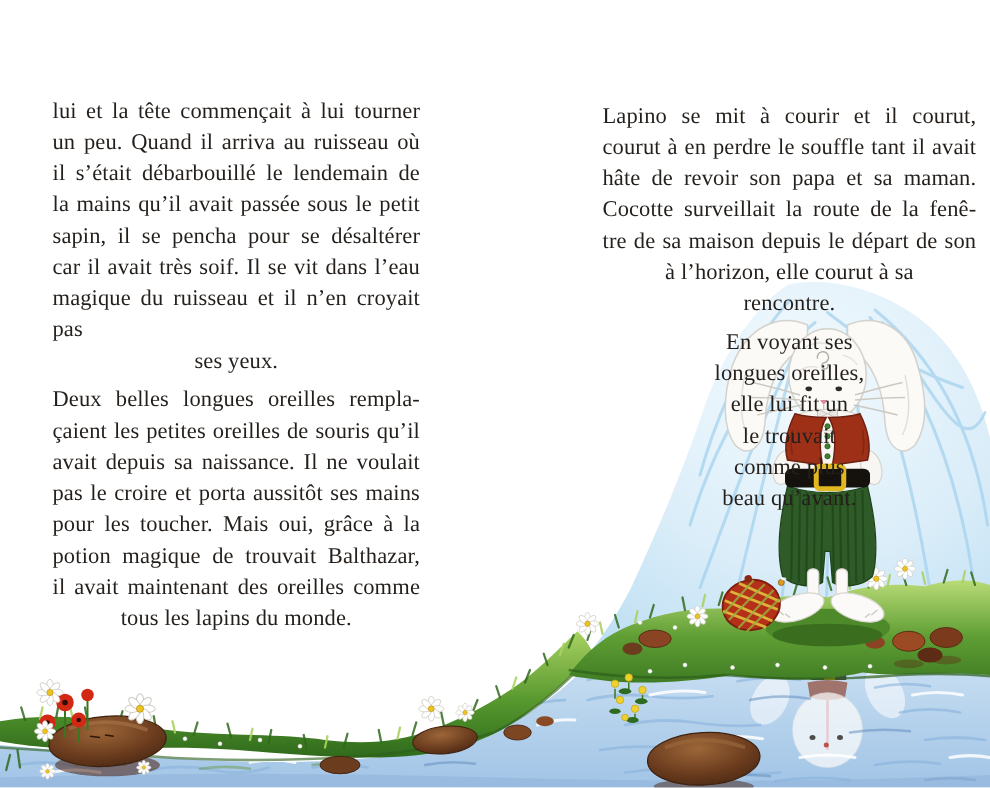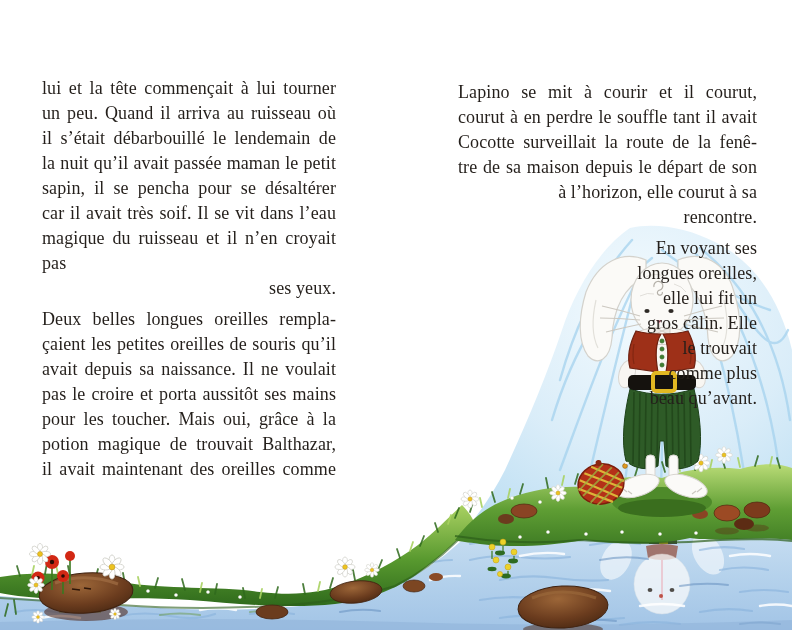--- a/index.html
+++ b/index.html
@@ -5,24 +5,24 @@
   html,body{margin:0;padding:0;}
   body{
     width:792px;height:630px;position:relative;overflow:hidden;
     background:#ffffff;
     font-family:"Liberation Serif","DejaVu Serif",serif;
   }
   #illustration{position:absolute;left:0;top:0;z-index:1;}
   .textlayer{position:absolute;z-index:2;color:var(--ink,#241f1b);padding-left:15px;}
   .col{position:absolute;font-size:18px;line-height:25px;letter-spacing:.1px;}
   #left-col{left:42px;top:76px;width:294px;}
-  #right-col{left:458px;top:80px;width:299px;}
+  #right-col{left:482px;top:80px;width:299px;}
   .para{margin:0 0 6px 0;}
   .para:last-child{margin-bottom:0;}
-  .tline{white-space:normal;text-align:right;}
+  .tline{white-space:normal;text-align:center;}
   .tline.j{text-align:justify;text-align-last:justify;}
 </style>
 </head>
 <body>
 
 <svg id="illustration" width="792" height="630" viewBox="0 0 792 630">
   <defs>
     <radialGradient id="skyG" cx="55%" cy="25%" r="80%">
       <stop offset="0%" stop-color="#f2fafe"></stop>
       <stop offset="60%" stop-color="#d6ebf8"></stop>
@@ -311,48 +311,49 @@
     <ellipse cx="2" cy="-3" rx="2.2" ry="1.3" fill="#ffffff" opacity=".85"></ellipse>
   </g>
 </svg>
 
 <div class="textlayer" style="inset:0;position:absolute;">
   <div id="left-col" class="col">
     <div class="para">
         <div class="tline j">lui et la tête commençait à lui tourner</div>
         <div class="tline j">un peu. Quand il arriva au ruisseau où</div>
         <div class="tline j">il s’était débarbouillé le lendemain de</div>
-        <div class="tline j">la nuit qu’il avait passée maman le petit</div>
+        <div class="tline j">la mains qu’il avait passée sous le petit</div>
         <div class="tline j">sapin, il se pencha pour se désaltérer</div>
         <div class="tline j">car il avait très soif. Il se vit dans l’eau</div>
         <div class="tline j">magique du ruisseau et il n’en croyait pas</div>
         <div class="tline">ses yeux.</div>
       </div>
     <div class="para">
         <div class="tline j">Deux belles longues oreilles rempla-</div>
         <div class="tline j">çaient les petites oreilles de souris qu’il</div>
         <div class="tline j">avait depuis sa naissance. Il ne voulait</div>
         <div class="tline j">pas le croire et porta aussitôt ses mains</div>
         <div class="tline j">pour les toucher. Mais oui, grâce à la</div>
         <div class="tline j">potion magique de trouvait Balthazar,</div>
         <div class="tline j">il avait maintenant des oreilles comme</div>
+        <div class="tline">tous les lapins du monde.</div>
       </div>
   </div>
   <div id="right-col" class="col">
     <div class="para">
         <div class="tline j">Lapino se mit à courir et il courut,</div>
         <div class="tline j">courut à en perdre le souffle tant il avait</div>
+        <div class="tline j">hâte de revoir son papa et sa maman.</div>
         <div class="tline j">Cocotte surveillait la route de la fenê-</div>
         <div class="tline j">tre de sa maison depuis le départ de son</div>
         <div class="tline">à l’horizon, elle courut à sa</div>
         <div class="tline">rencontre.</div>
       </div>
     <div class="para">
         <div class="tline">En voyant ses</div>
         <div class="tline">longues oreilles,</div>
         <div class="tline">elle lui fit un</div>
-        <div class="tline">gros câlin. Elle</div>
         <div class="tline">le trouvait</div>
         <div class="tline">comme plus</div>
         <div class="tline">beau qu’avant.</div>
       </div>
   </div>
 </div>
 
 </body></html>

